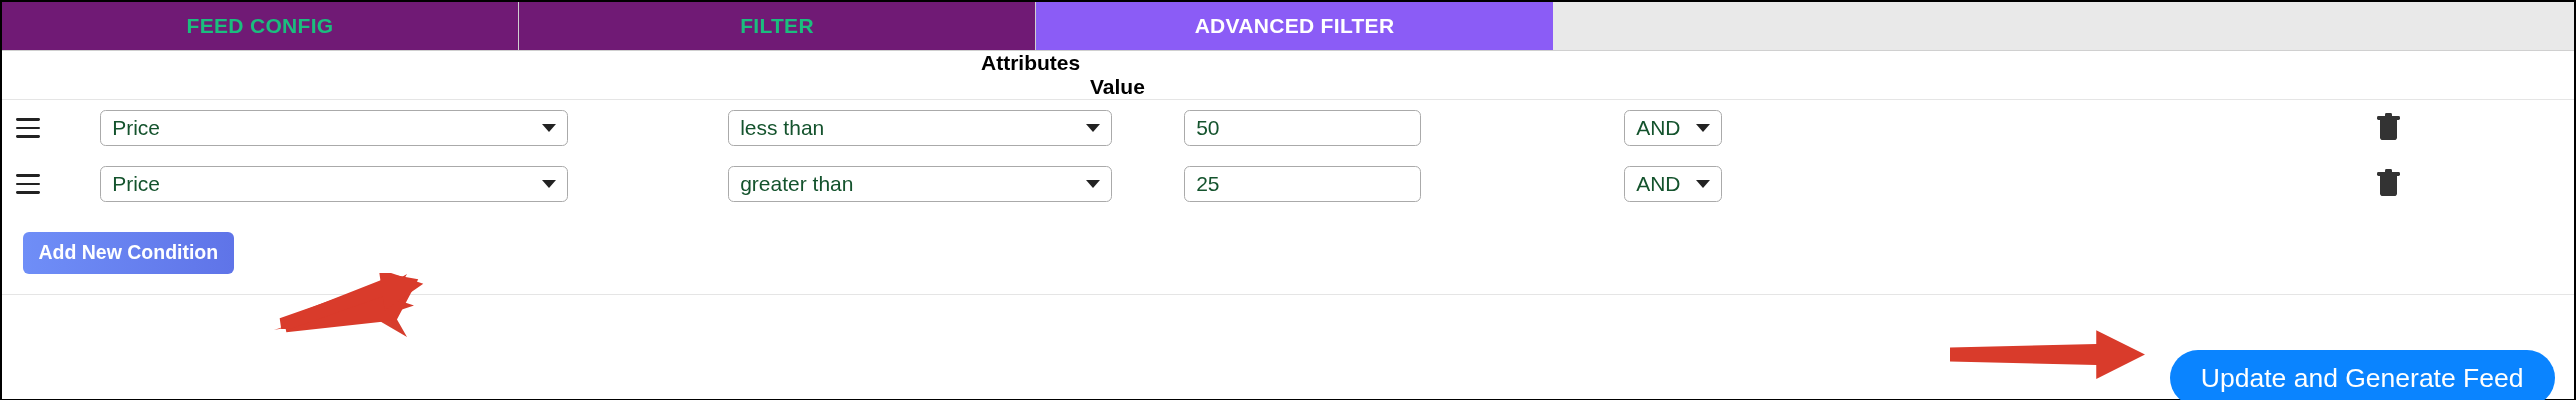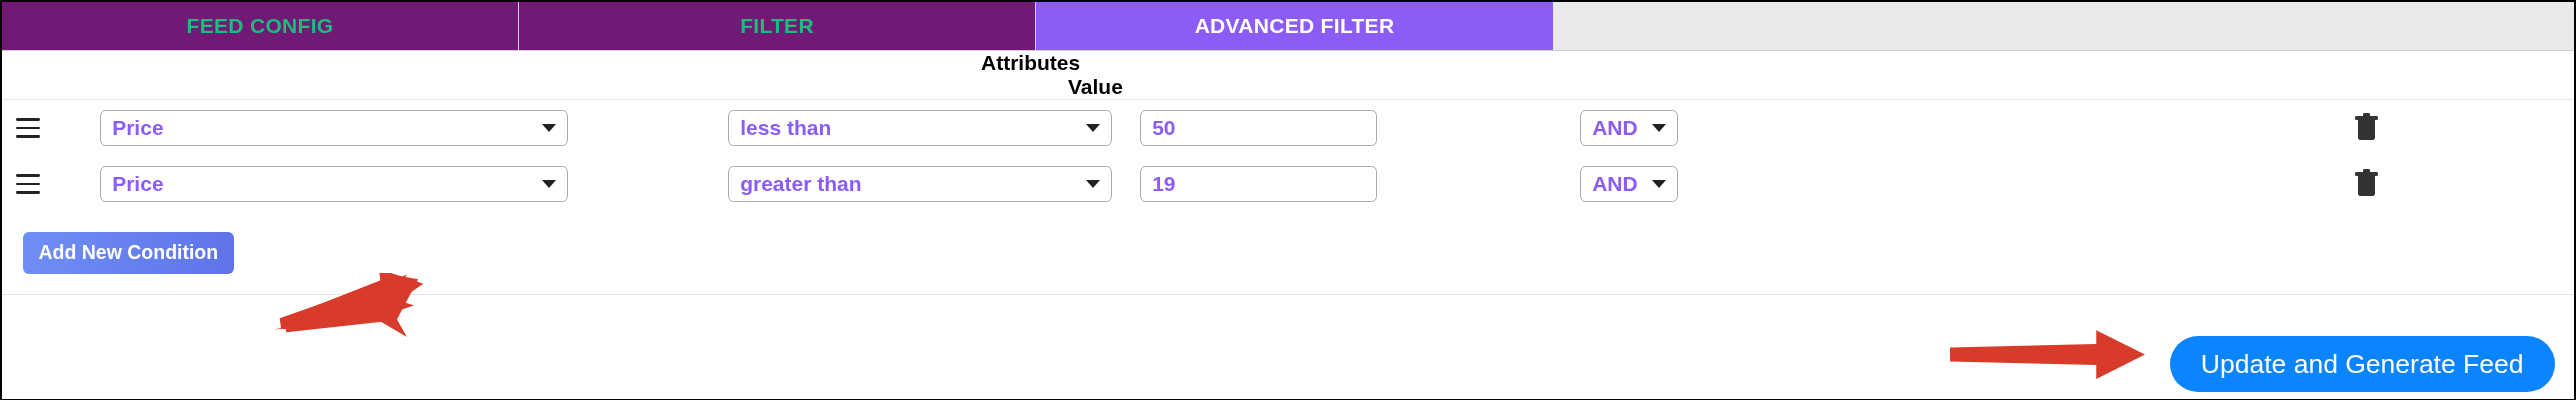--- a/index.html
+++ b/index.html
@@ -54,21 +54,21 @@
     padding: 0 14px;
     border-bottom: 1.4px solid #e5e5e5;
     font-weight: 700;
     font-size: 21px;
     color: #000;
     flex-direction: column;
   }
   .col-handle { width: 70px; }
   .col-attr { width: 642px; padding-left:14px;}
   .col-cond { width: 412px; }
-  .col-value { width: 440px; }
+  .col-value { width: 440px; margin-left: 44px; }
   .col-operator { width: 593px; }
   .col-delete { flex:1; display:flex; justify-content:center; }
   .row {
     display: flex;
     align-items: center;
     height: 56px;
     padding: 0 14px;
   }
   .drag-icon {
     width: 24px;
@@ -81,23 +81,23 @@
     height: 2.8px;
     background: #222;
     border-radius: 1.4px;
   }
   .select, .input {
     height: 36px;
     border: 1.4px solid #aaa;
     border-radius: 5.6px;
     background: #fff;
     font-size: 21px;
-    font-weight: 700;
+    font-weight: 400;
     padding: 0 11.2px;
-    color: #8b5cf6;
+    color: #14532d;
     display: flex;
     align-items: center;
     position: relative;
     text-align: center;
   }
   .select { justify-content: space-between; cursor:pointer; }
   .select.attr { width: 468px; }
   .select.cond { width: 384px; }
   .select.op { width: 98px; }
   .input { width: 237px; }
@@ -141,21 +141,21 @@
     background: linear-gradient(90deg,#6f8ef7,#5f74e8);
     color:#fff;
     font-size:19.5px;
     font-weight:700;
     padding: 9.8px 15.4px;
     border-radius:6px;
     cursor:pointer;
   }
   .footer {
     position:absolute;
-    bottom:19px;
+    bottom:5px;
     right:19.5px;
   }
   .btn-update {
     background:#0a84ff;
     color:#fff;
     font-size:26.5px;
     font-weight:400;
     padding:12.6px 31px;
     border-radius:42px;
     cursor:pointer;
@@ -240,21 +240,21 @@
         </div>
       </div>
       <div class="col-cond">
         <div class="select cond">
           <span>greater than</span>
           <span class="chev"></span>
         </div>
       </div>
       <div class="col-value">
         <div class="input">
-          <span>19</span>
+          <span>25</span>
         </div>
       </div>
       <div class="col-operator">
         <div class="select op">
           <span>AND</span>
           <span class="chev"></span>
         </div>
       </div>
       <div class="col-delete">
         <div class="trash">

